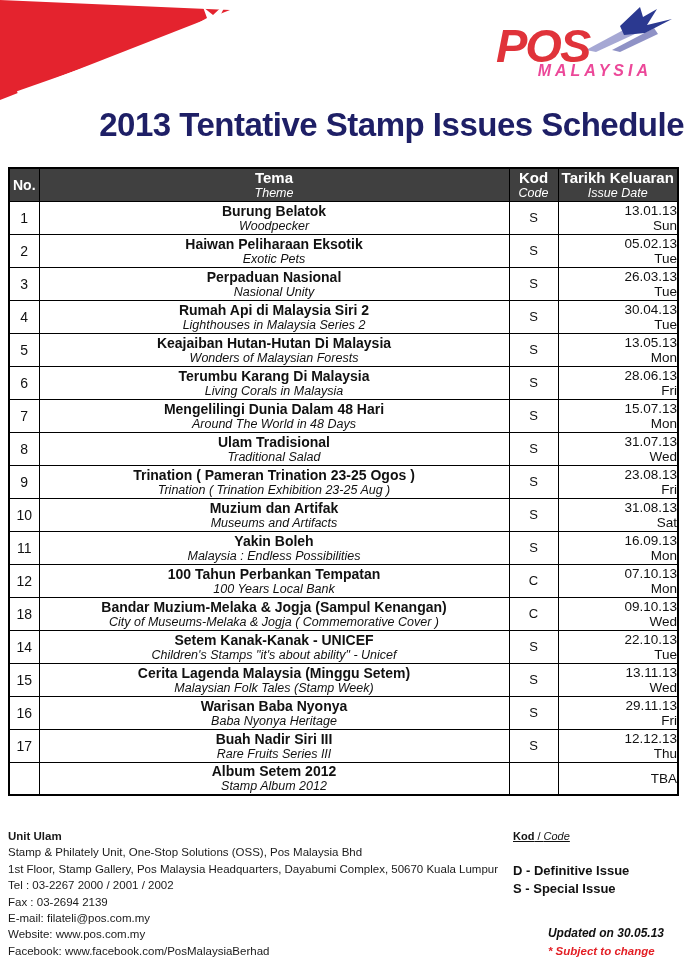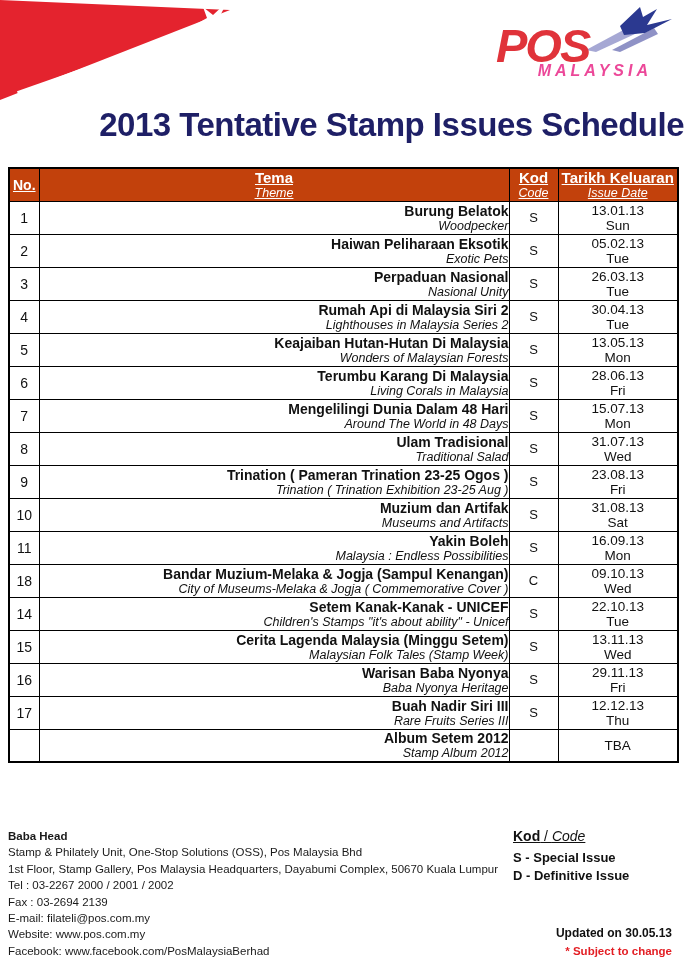--- a/index.html
+++ b/index.html
@@ -24,44 +24,44 @@
     position:absolute;top:106px;left:0;width:100%;text-align:right;margin:0;
     font-size:33px;font-weight:bold;color:#1E1F66;letter-spacing:-0.5px;
   }
   
   table.schedule{
     position:absolute;left:8px;top:167px;width:669px;
     border-collapse:collapse;table-layout:fixed;border:2px solid #000;
   }
   .schedule th,.schedule td{border:1px solid #000;padding:0;overflow:hidden;}
   .schedule thead tr{height:33px;}
-  .schedule thead th{background:#c2410c;color:#fff;vertical-align:middle;text-decoration:underline;}
+  .schedule thead th{background:#404040;color:#fff;vertical-align:middle;}
   .h-main{font-weight:bold;font-size:15px;line-height:16px;}
   .h-sub{font-style:italic;font-weight:normal;font-size:12.5px;line-height:14px;}
   .h-no{font-weight:bold;font-size:14px;}
   .schedule tbody tr{height:33px;}
   .c-no{text-align:center;font-size:14px;vertical-align:middle;}
-  .c-tema{text-align:right;vertical-align:middle;padding:0 0 0 5px;}
+  .c-tema{text-align:center;vertical-align:middle;padding:0 0 0 5px;}
   .tema-my{font-weight:bold;font-size:14px;line-height:16px;white-space:nowrap;}
   .tema-en{font-style:italic;font-size:12.5px;line-height:14px;white-space:nowrap;}
   .c-kod{text-align:center;font-size:13px;vertical-align:middle;}
-  .c-date{text-align:center;font-size:13.5px;vertical-align:middle;}
+  .c-date{text-align:right;font-size:13.5px;vertical-align:middle;}
   .c-date div{line-height:15px;}
   
   .contact{position:absolute;left:8px;top:828px;font-size:11.5px;color:#1a1a1a;}
   .contact div{line-height:16.4px;}
   .contact .fh{font-weight:bold;}
   .legend{position:absolute;left:513px;top:828px;}
-  .legend-head{font-size:14px;text-decoration:underline;margin-bottom:5px;line-height:16px;}
+  .legend-head{font-size:11px;text-decoration:underline;margin-bottom:18px;line-height:16px;}
   .legend-head .b{font-weight:bold;}
   .legend-head .i{font-style:italic;}
   .legend-item{font-weight:bold;font-size:13px;line-height:18px;}
   .updated{
-    position:absolute;right:12px;top:924px;text-align:right;
-    font-weight:bold;font-size:12px;line-height:18px;
+    position:absolute;right:20px;top:924px;text-align:left;
+    font-style:italic;font-weight:bold;font-size:12px;line-height:18px;
   }
   .updated .red{color:#E31E24;font-size:11.5px;}
 </style>
 </head>
 <body>
 
 <div>
 
   <svg class="banner-svg" width="240" height="100" viewBox="0 0 240 100">
     <polygon points="0,0 230,10 0,100" fill="#E4232E"></polygon>
@@ -232,20 +232,32 @@
             <div class="tema-my">Yakin Boleh</div>
             <div class="tema-en">Malaysia : Endless Possibilities</div>
           </td>
           <td class="c-kod">S</td>
           <td class="c-date">
             <div>16.09.13</div>
             <div>Mon</div>
           </td>
         </tr>
         <tr>
+          <td class="c-no">12</td>
+          <td class="c-tema">
+            <div class="tema-my">100 Tahun Perbankan Tempatan</div>
+            <div class="tema-en">100 Years Local Bank</div>
+          </td>
+          <td class="c-kod">C</td>
+          <td class="c-date">
+            <div>07.10.13</div>
+            <div>Mon</div>
+          </td>
+        </tr>
+        <tr>
           <td class="c-no">18</td>
           <td class="c-tema">
             <div class="tema-my">Bandar Muzium-Melaka &amp; Jogja (Sampul Kenangan)</div>
             <div class="tema-en">City of Museums-Melaka &amp; Jogja ( Commemorative Cover )</div>
           </td>
           <td class="c-kod">C</td>
           <td class="c-date">
             <div>09.10.13</div>
             <div>Wed</div>
           </td>
@@ -307,34 +319,34 @@
           <td class="c-kod"></td>
           <td class="c-date">
             <div>TBA</div>
             <div></div>
           </td>
         </tr>
       </tbody>
   </table>
 
   <div class="contact">
-    <div class="fh">Baba Head</div>
+    <div class="fh">Unit Ulam</div>
     <div>Stamp &amp; Philately Unit, One-Stop Solutions (OSS), Pos Malaysia Bhd</div>
     <div>1st Floor, Stamp Gallery, Pos Malaysia Headquarters, Dayabumi Complex, 50670 Kuala Lumpur</div>
     <div>Tel : 03-2267 2000 / 2001 / 2002</div>
     <div>Fax : 03-2694 2139</div>
     <div>E-mail: filateli@pos.com.my</div>
     <div>Website: www.pos.com.my</div>
     <div>Facebook: www.facebook.com/PosMalaysiaBerhad</div>
   </div>
 
   <div class="legend">
     <div class="legend-head"><span class="b">Kod</span><span> / </span><span class="i">Code</span></div>
+    <div class="legend-item">D - Definitive Issue</div>
     <div class="legend-item">S - Special Issue</div>
-    <div class="legend-item">D - Definitive Issue</div>
   </div>
 
   <div class="updated">
     <div>Updated on 30.05.13</div>
     <div class="red">* Subject to change</div>
   </div>
 
 </div>
 
 </body></html>

